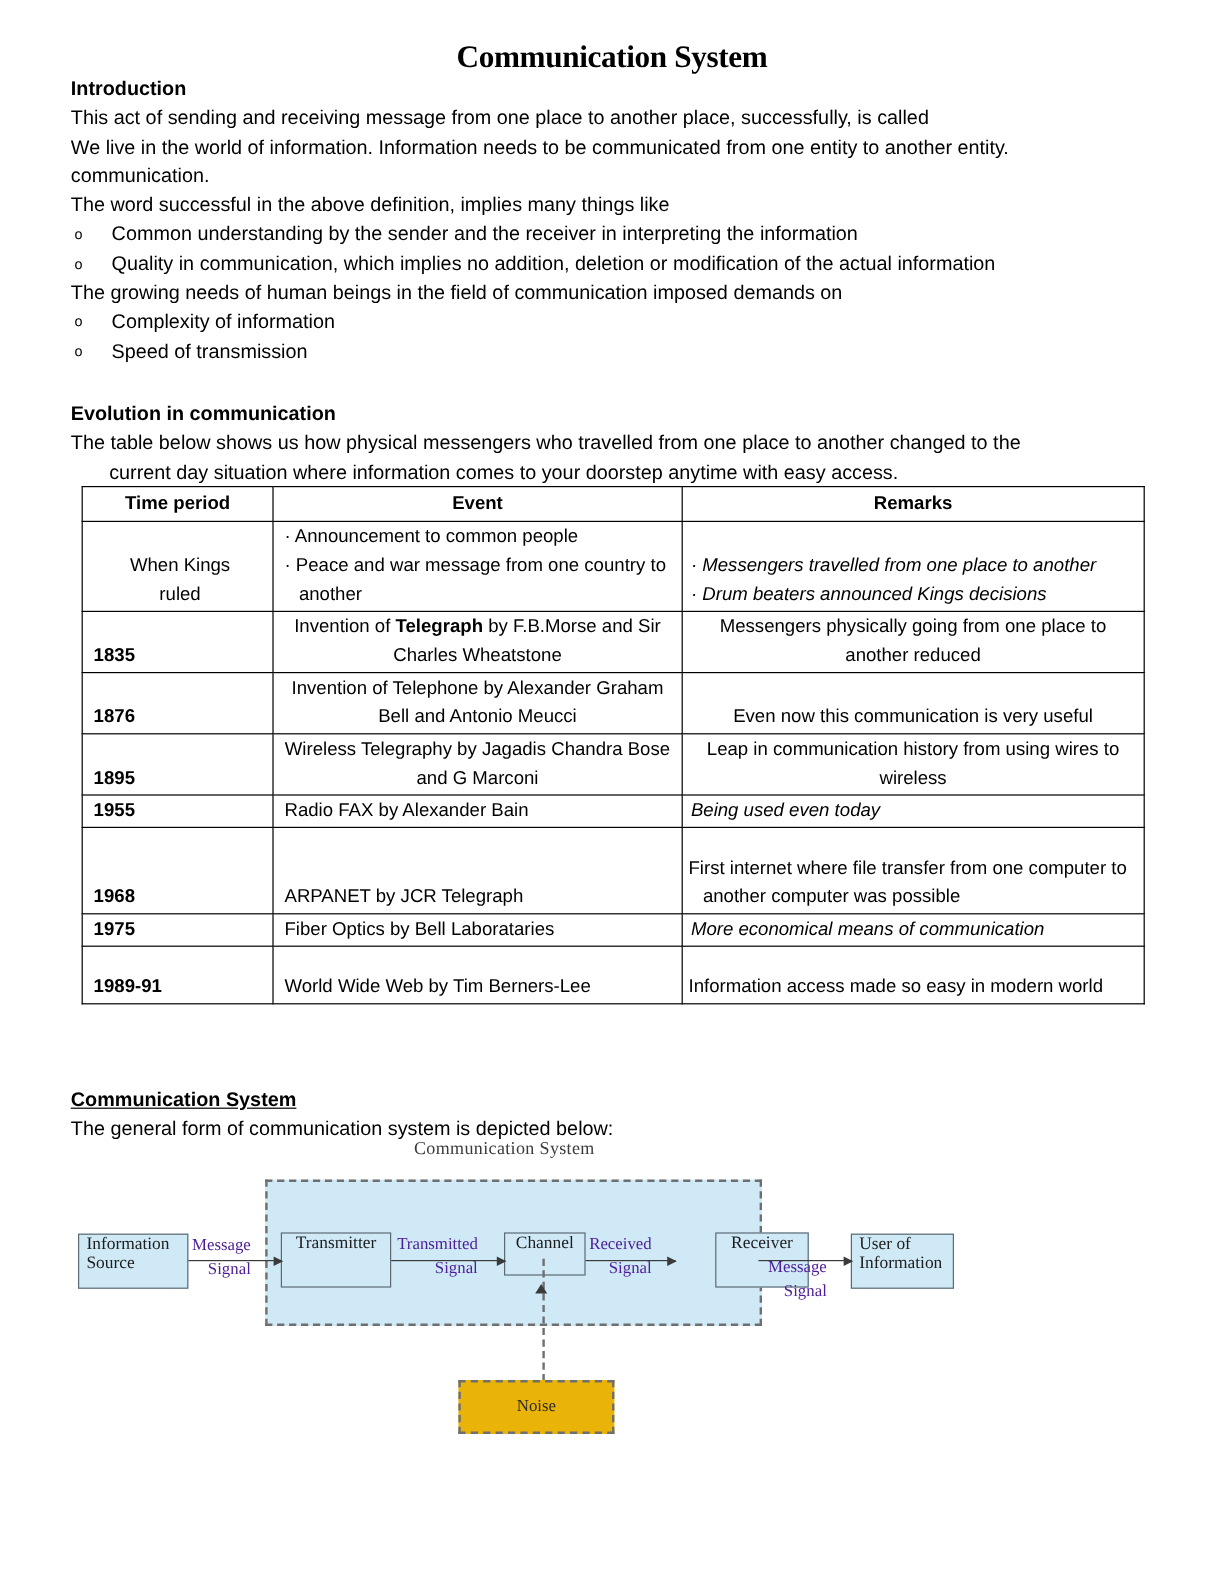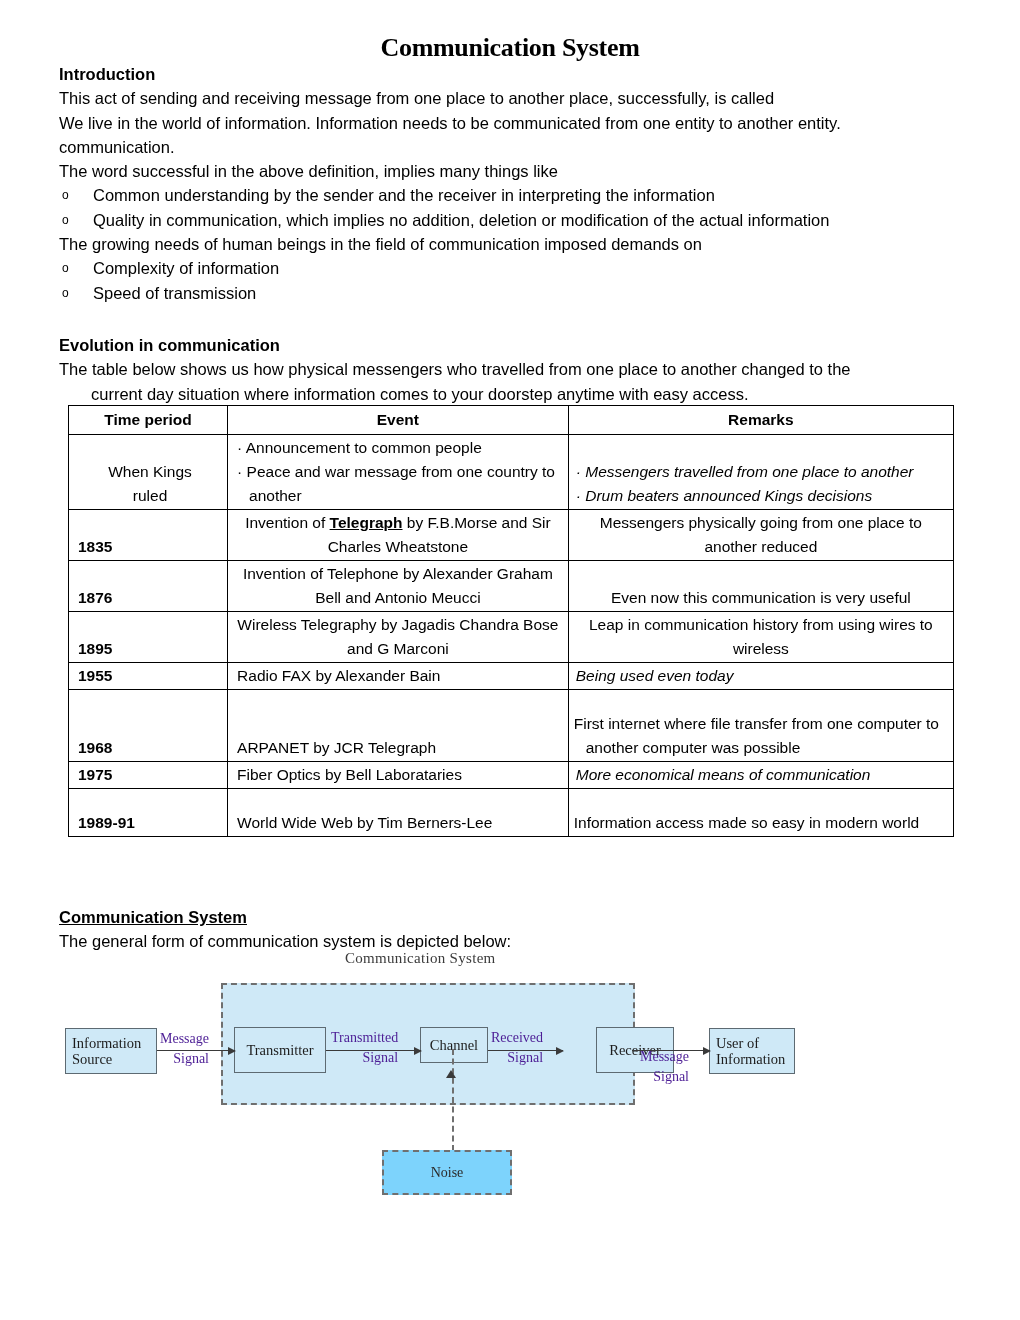--- a/index.html
+++ b/index.html
@@ -105,21 +105,21 @@
   td.c-event { text-align: center; }
   td.c-event.lefty { text-align: left; padding-left: 9px; }
   td.c-rem { text-align: center; }
   td.c-rem.lefty { text-align: left; padding-left: 7px; font-style: italic; }
   .hang {
     display: block;
     text-align: left;
     padding-left: 12px;
     text-indent: -12px;
   }
-  .b { font-weight: bold; text-decoration: underline; }
+  .b { font-weight: bold; }
 
   
   .diagram {
     position: absolute;
     left: 0px;
     top: 950px;
     width: 1020px;
     height: 270px;
     font-family: "Liberation Serif", serif;
   }
@@ -140,21 +140,21 @@
     background: #cfe9f7;
     border: 2px dashed #6f6f6f;
     box-sizing: border-box;
   }
   .noise-box {
     position: absolute;
     left: 382px;
     top: 200px;
     width: 130px;
     height: 45px;
-    background: #7dd3fc;
+    background: #eab308;
     border: 2px dashed #6f6f6f;
     box-sizing: border-box;
     display: flex;
     align-items: center;
     justify-content: center;
     font-size: 14px;
     color: #2b2b2b;
   }
   .noise-stem {
     position: absolute;
@@ -163,21 +163,20 @@
     width: 0;
     height: 102px;
     border-left: 2px dashed #6f6f6f;
   }
   .nbox {
     position: absolute;
     background: #cfe9f7;
     border: 1.6px solid #5d6a72;
     box-sizing: border-box;
     display: flex;
-    align-items: center;
     font-size: 14.5px;
     color: #1d1d1d;
     padding: 0 6px;
   }
   .nbox.ctr { justify-content: center; }
   .box-info { left: 65px; top: 78px; width: 92px; height: 46px; }
   .box-tx   { left: 234px; top: 77px; width: 92px; height: 46px; }
   .box-ch   { left: 420px; top: 77px; width: 68px; height: 36px; }
   .box-rx   { left: 596px; top: 77px; width: 78px; height: 46px; }
   .box-user { left: 709px; top: 78px; width: 86px; height: 46px; }

